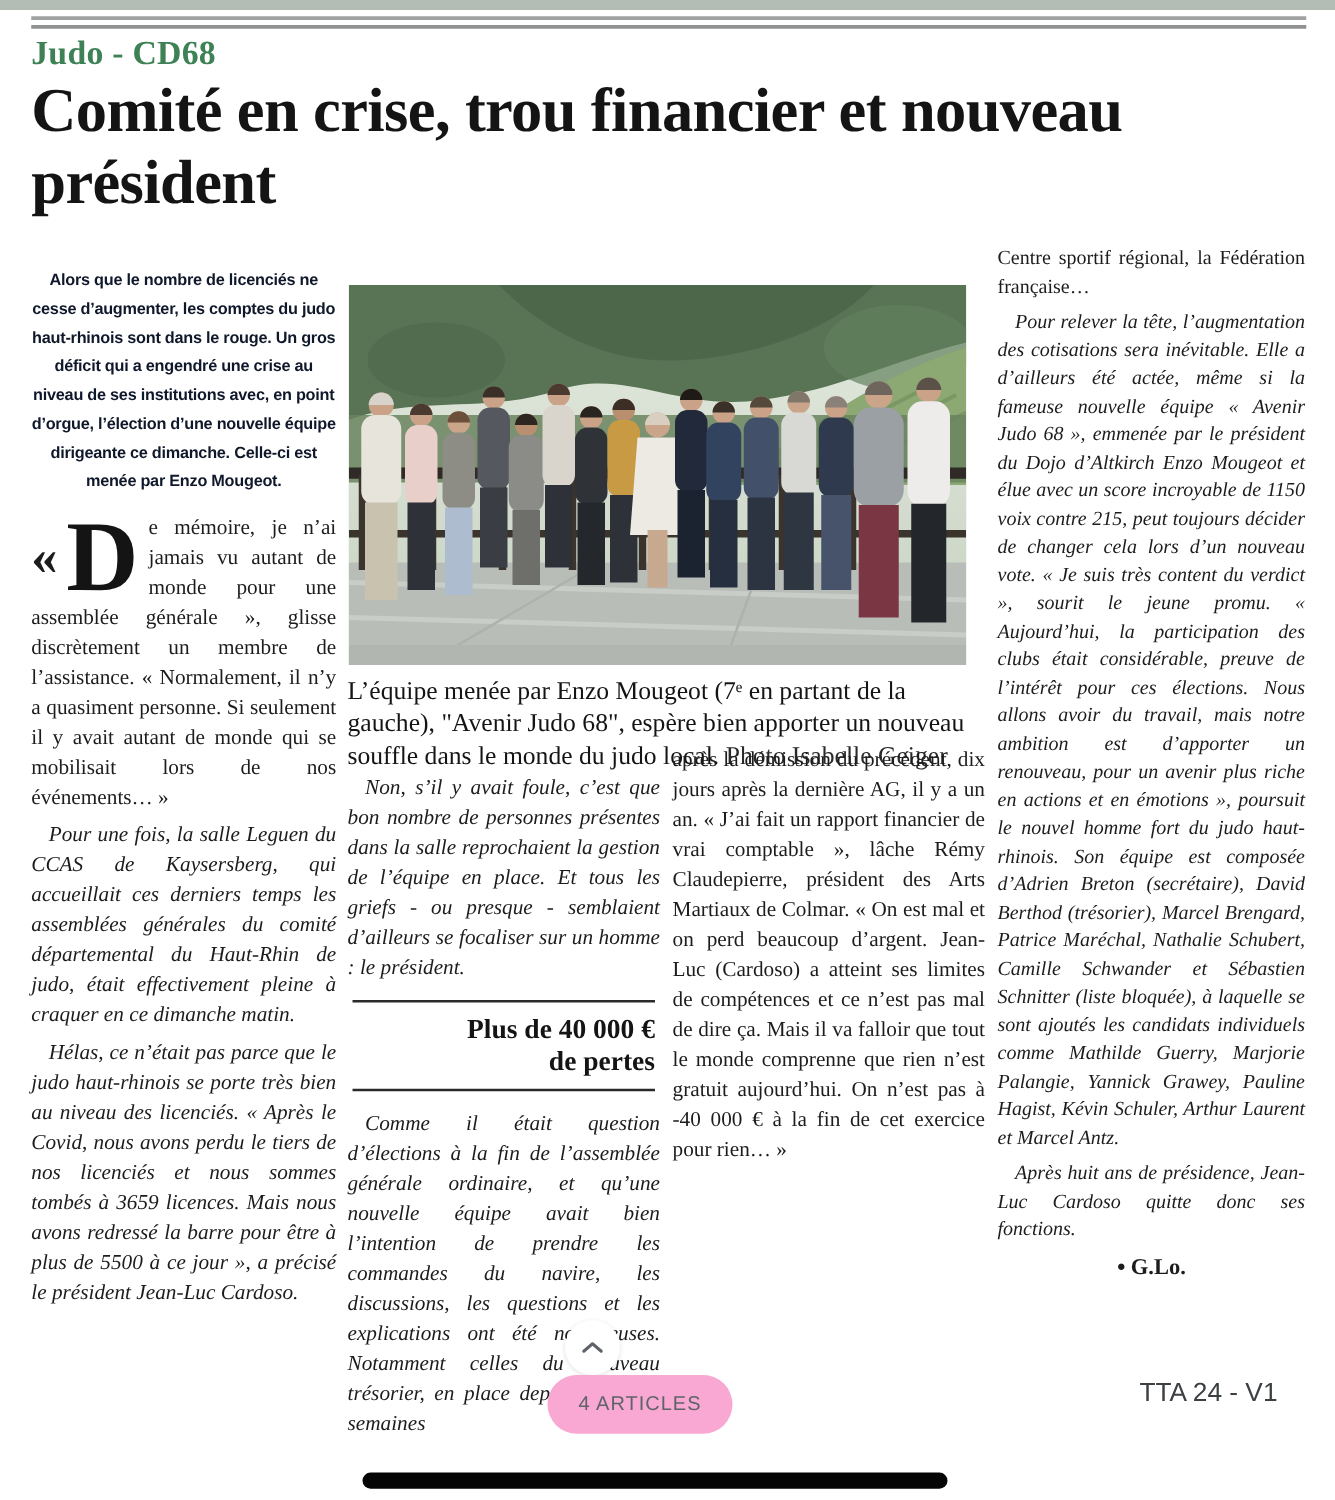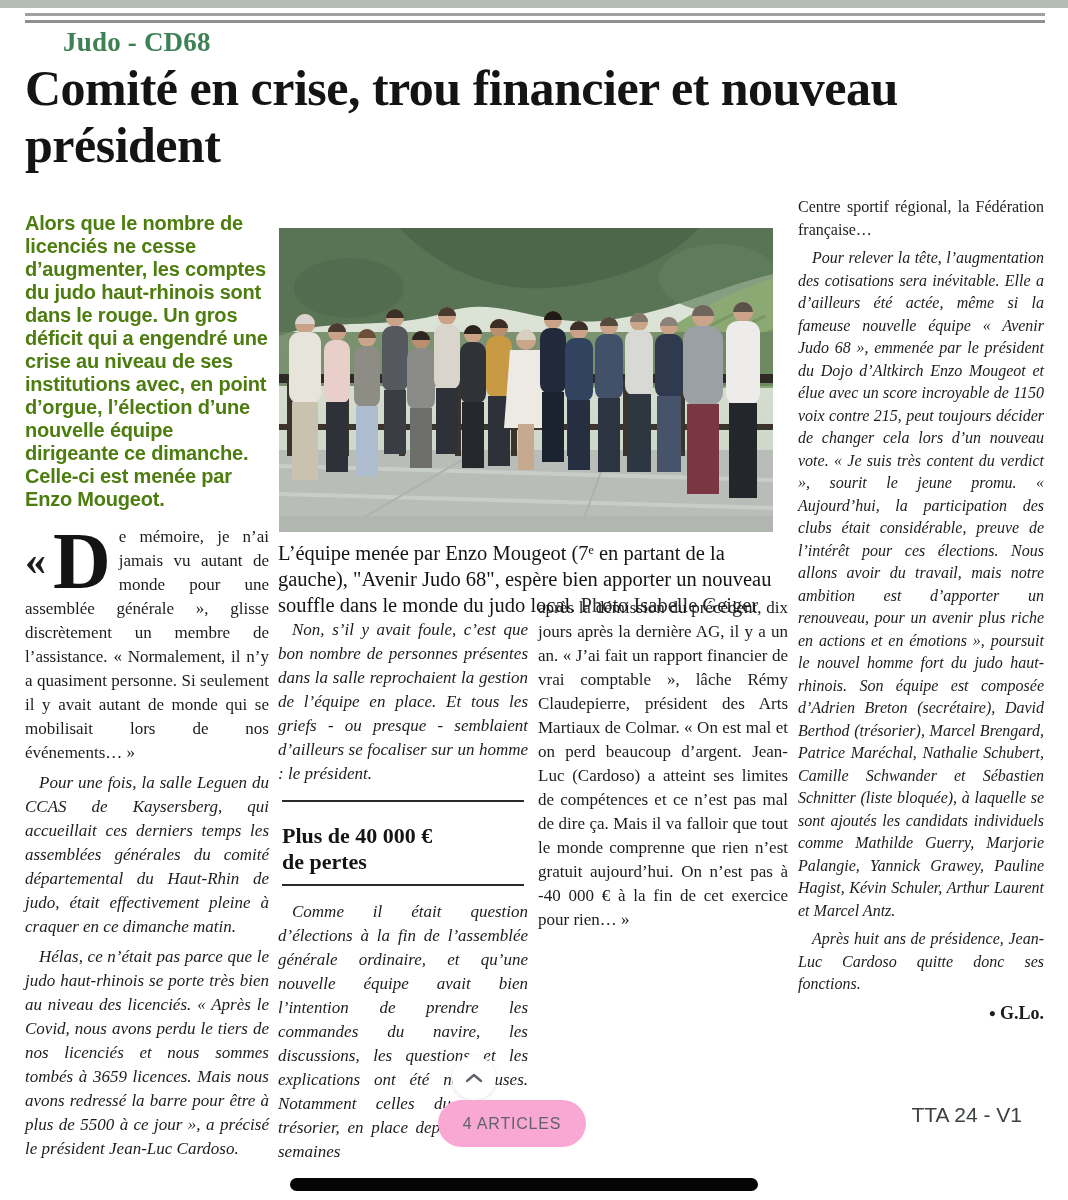--- a/index.html
+++ b/index.html
@@ -9,48 +9,48 @@
     background:#ffffff; overflow:hidden;
     font-family:"Liberation Serif","DejaVu Serif",serif;
     color:#1c1c1c;
   }
   .top-strip { position:absolute; left:0; top:0; width:1068px; height:8px; background:#99a69c; opacity:.75; }
   .rule { position:absolute; left:25px; width:1020px; background:#8f9190; }
   .rule-1 { top:13px; height:3px; opacity:.85; }
   .rule-2 { top:20px; height:3px; }
   .kicker {
     position:absolute; left:25px; top:27px;
-    font-size:27px; font-weight:bold; letter-spacing:.2px;margin-left:38px;
+    font-size:27px; font-weight:bold; letter-spacing:.2px;
   }
   h1.headline {
     position:absolute; left:25px; top:60px; width:920px;
     font-size:50px; line-height:57px; font-weight:bold; color:#141414; letter-spacing:-.5px;
   }
   .col { position:absolute; text-align:justify; font-size:17px; line-height:24px; }
   .col p { margin:0 0 6px 0; }
   .col p.indent { text-indent:14px;font-style:italic; }
   .col-1 { left:25px;  top:212px; width:244px; }
   .col-2 { left:278px; top:618px; width:250px; }
   .col-3 { left:538px; top:596px; width:250px; }
   .col-4 { left:798px; top:196px; width:246px; font-size:16px; line-height:22.5px; }
   .lede {
     font-family:"Liberation Sans","DejaVu Sans",sans-serif;
-    font-weight:bold; font-size:20px; line-height:23px; letter-spacing:-.2px;
-    text-align:left; color:#4d7c0f; margin-bottom:14px !important;
+    font-weight:bold; font-size:13px; line-height:23px; letter-spacing:-.2px;
+    text-align:center; color:#0f172a; margin-bottom:14px !important;
   }
   .open-quote { float:left; font-size:42px; line-height:72px; font-weight:bold; margin:0 7px 0 0; }
   .dropcap { float:left; font-size:80px; line-height:72px; font-weight:bold; margin:0 8px 0 0; color:#141414; }
-  .crosshead { margin:14px 4px 14px 4px; border-top:2px solid #2a2a2a; border-bottom:2px solid #2a2a2a; padding:21px 0 9px 0; text-align:left; }
+  .crosshead { margin:14px 4px 14px 4px; border-top:2px solid #2a2a2a; border-bottom:2px solid #2a2a2a; padding:8px 0 9px 0; text-align:right; }
   .crosshead div { font-size:22px; line-height:26px; font-weight:bold; color:#141414; }
   .photo-figure { position:absolute; left:279px; top:228px; width:494px; height:304px; background:#cfd6cc; overflow:hidden; }
   .photo-figure svg { display:block; }
   .caption { position:absolute; left:278px; top:540px; width:512px; font-size:20.5px; line-height:26px; text-align:left; }
   .caption .cap-bold { font-weight:normal; color:#141414; }
   .caption .cap-credit { font-weight:normal; color:#2a2a2a; }
-  .byline { margin-top:4px; text-align:right; font-weight:bold; font-size:18px; }
+  .byline { margin-top:4px; text-align:center; font-weight:bold; font-size:18px; }
   .byline .bullet { font-size:12px; vertical-align:2px; margin-right:4px; }
   .chevron-button {
     position:absolute; left:452px; top:1056px; width:44px; height:44px; border-radius:50%;
     background:#ffffff; box-shadow:0 1px 4px rgba(0,0,0,.12);
     display:flex; align-items:center; justify-content:center; cursor:pointer;
   }
   .articles-pill {
     position:absolute; left:438px; top:1100px; width:148px; height:47px; border-radius:24px;
     background:#f9a8d4; display:flex; align-items:center; justify-content:center; cursor:pointer;
     font-family:"Liberation Sans","DejaVu Sans",sans-serif; font-size:16px; letter-spacing:.8px; color:#5f6368;

